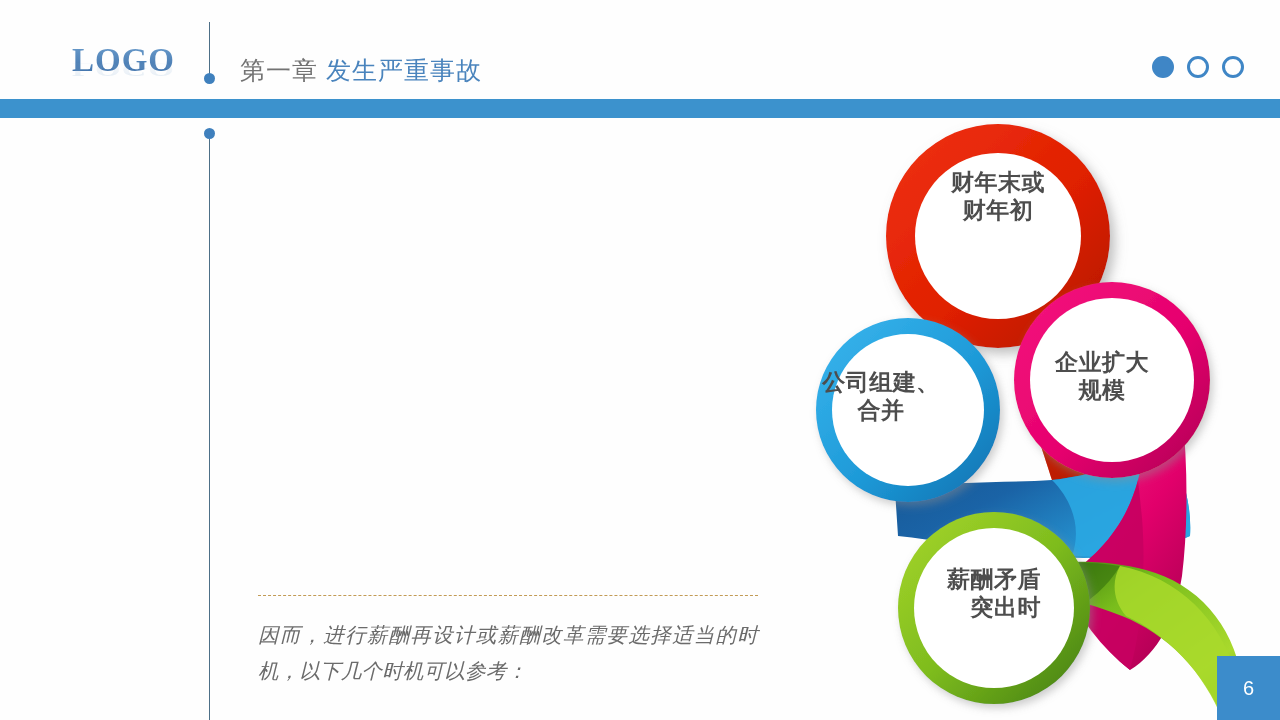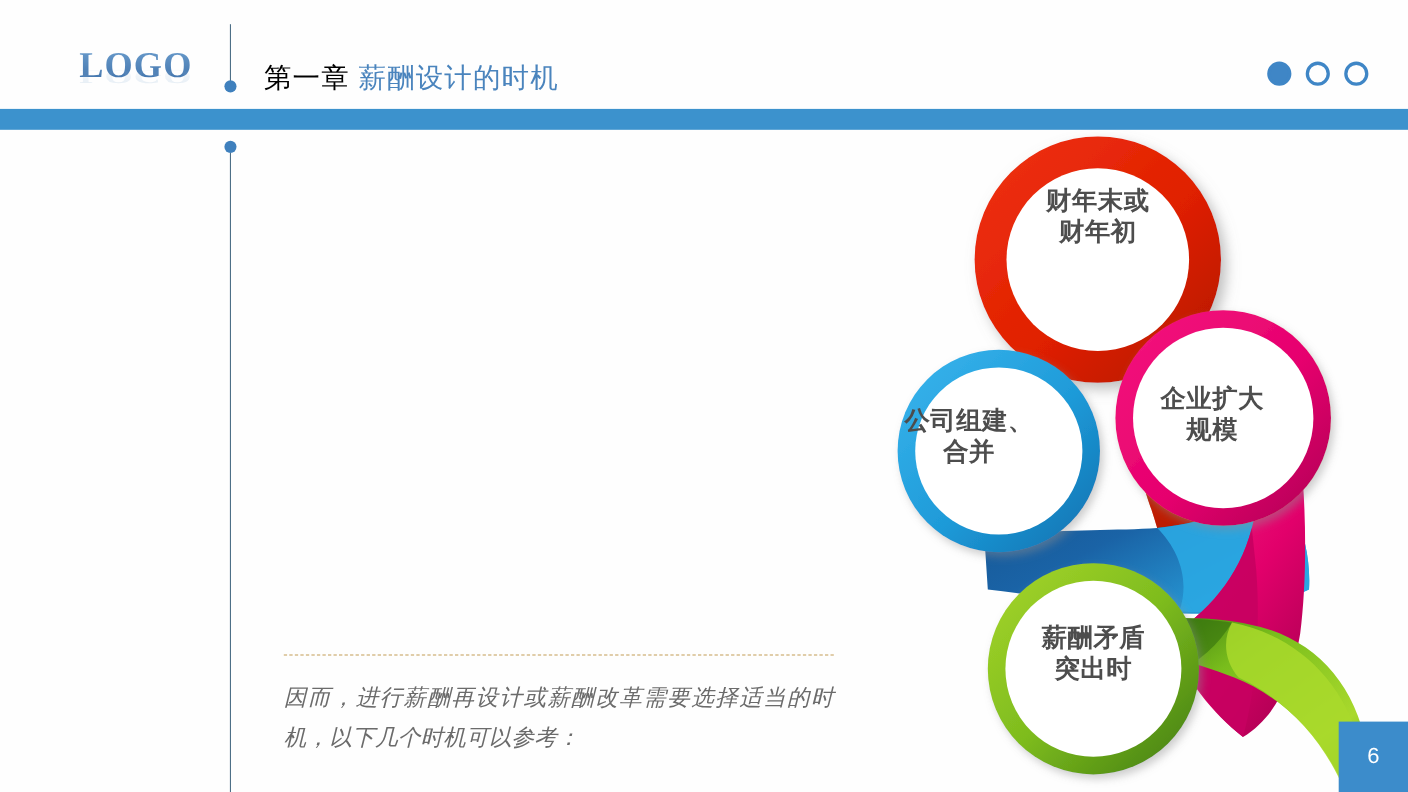--- a/index.html
+++ b/index.html
@@ -106,21 +106,21 @@
   .slide-title {
     position: absolute;
     left: 240px;
     top: 54px;
     font-size: 25px;
     color: #4a84bd;
     letter-spacing: 1px;
     white-space: nowrap;
   }
   .slide-title .chapter {
-    color: #000000;
+    color: #737373;
     font-weight: 500;
   }
 
   .pager-dots {
     position: absolute;
     right: 36px;
     top: 56px;
     display: flex;
     align-items: center;
     gap: 13px;
@@ -195,21 +195,21 @@
     font-weight: bold;
     color: #4d4d4d;
     line-height: 1.22;
     letter-spacing: 0.5px;
     pointer-events: none;
     white-space: pre-line;
   }
   #lbl-red    { left: 919px; top: 168px; width: 158px; }
   #lbl-blue   { left: 802px; top: 368px; width: 158px; }
   #lbl-pink   { left: 1023px; top: 348px; width: 158px; }
-  #lbl-green  { left: 915px; top: 565px; width: 158px; }
+  #lbl-green  { left: 883px; top: 565px; width: 158px; text-align: right; }
 
   
   .page-badge {
     position: absolute;
     left: 1217px;
     top: 656px;
     width: 63px;
     height: 64px;
     background: #3c8ccb;
     color: #ffffff;
@@ -231,21 +231,21 @@
     <div class="logo-reflect">LOGO</div>
   </div>
 
   <div class="vrule-top"></div>
   <div class="dot-top"></div>
   <div class="dot-bottom"></div>
   <div class="vrule-bottom"></div>
 
   <div class="slide-title">
     <span class="chapter">第一章</span>
-    <span>薪酬设计的时机</span>
+    <span>发生严重事故</span>
   </div>
 
   <div class="pager-dots">
     <div class="pdot active"></div>
     <div class="pdot"></div>
     <div class="pdot"></div>
   </div>
 
 
   <div class="dashed-sep"></div>

